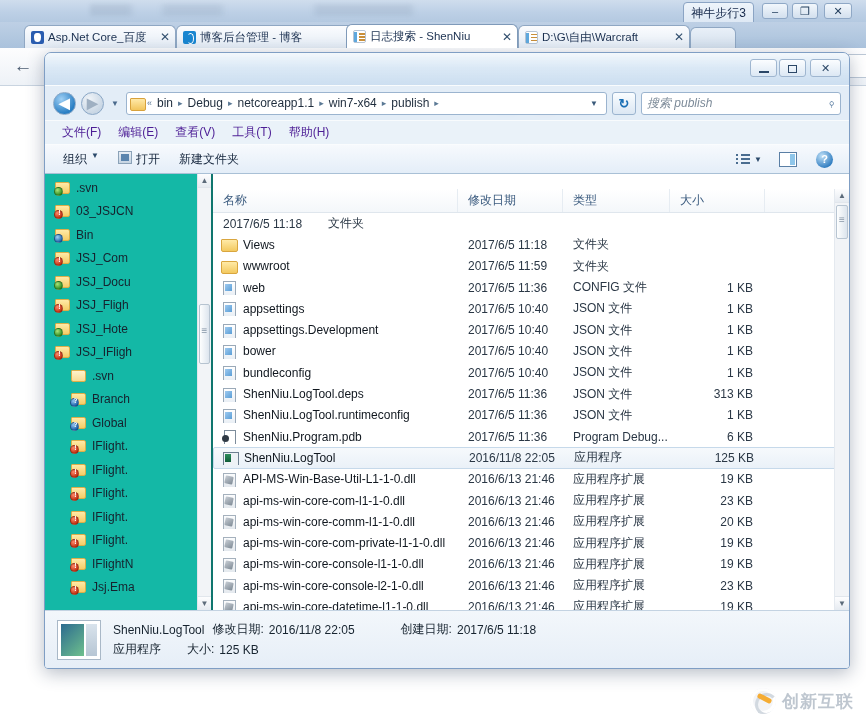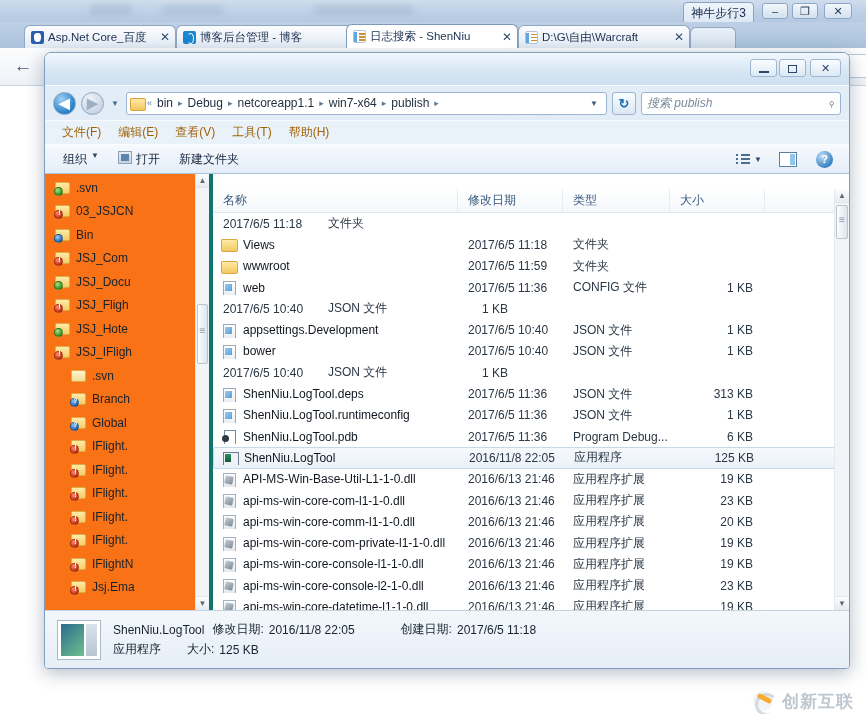--- a/index.html
+++ b/index.html
@@ -198,21 +198,21 @@
   }
   #search-icon { margin-left:auto; font-style:normal; color:#4a7098; font-size:12px; transform:rotate(-45deg); }
 
   
   #exp-menubar {
     height:24px; flex:0 0 24px; display:flex; align-items:center;
     padding-left:10px; gap:3px;
     background: rgba(240,246,252,0.55);
     border-top:1px solid rgba(255,255,255,.65);
   }
-  .menu-item { font-size:12px; color:#a16207; padding: 2px 7px; white-space:nowrap; }
+  .menu-item { font-size:12px; color:#4c1d95; padding: 2px 7px; white-space:nowrap; }
 
   
   #exp-toolbar {
     height:30px; flex:0 0 30px; display:flex; align-items:center;
     padding: 0 8px 0 10px; gap:3px;
     background: linear-gradient(180deg, rgba(250,252,254,.85), rgba(228,238,248,.85));
     border-top:1px solid rgba(255,255,255,.8);
     border-bottom:1px solid #a9c0d6;
   }
   .tb-item { font-size:12px; color:#14253c; padding: 3px 8px; display:flex; align-items:flex-start; gap:4px; white-space:nowrap; }
@@ -232,22 +232,22 @@
   #tb-preview::after{content:"";position:absolute;right:1px;top:1px;width:5px;height:11px;background:#8fc6ea;}
   #tb-help { width:17px; height:17px; border-radius:50%;
     background: radial-gradient(circle at 35% 30%, #bfe0f7, #2f7cc0 75%);
     color:#fff; font-size:11px; font-weight:bold; text-align:center; line-height:16px; }
 
   
   #exp-main { flex:1 1 auto; display:flex; min-height:0; background:#fff; }
 
   
   #nav-pane {
-    width:168px; flex:0 0 168px; background:#f97316;
-    border-right:4px solid #0f766e;
+    width:168px; flex:0 0 168px; background:#14b8a6;
+    border-right:2px solid #0f766e;
     position:relative; overflow:hidden;
   }
   #nav-list { position:absolute; left:0; top:0; right:14px; bottom:0; padding-top:2px; }
   .nav-row { height:23.5px; display:flex; align-items:center; gap:5px; padding-left:10px; font-size:12px; color:#16222e; white-space:nowrap; overflow:hidden; }
   .nav-row.lvl2 { padding-left:26px; }
   .nicon { width:16px; height:14px; flex:0 0 16px; position:relative; }
   .nicon .fldr {
     position:absolute; left:0; top:1px; width:15px; height:12px;
     background: linear-gradient(180deg,#ffeaa7,#f5cd67); border:1px solid #dcae49; border-radius:1px 2px 2px 2px;
   }
@@ -642,20 +642,24 @@
           <div class="frow">
             <div class="fc fc-name">
               <span class="ficon ico-doc"></span>
               <span>web</span>
             </div>
             <div class="fc fc-date">2017/6/5 11:36</div>
             <div class="fc fc-type">CONFIG 文件</div>
             <div class="fc fc-size">1 KB</div>
           </div>
           <div class="frow">
+            <div class="fc fc-name">
+              <span class="ficon ico-doc"></span>
+              <span>appsettings</span>
+            </div>
             <div class="fc fc-date">2017/6/5 10:40</div>
             <div class="fc fc-type">JSON 文件</div>
             <div class="fc fc-size">1 KB</div>
           </div>
           <div class="frow">
             <div class="fc fc-name">
               <span class="ficon ico-doc"></span>
               <span>appsettings.Development</span>
             </div>
             <div class="fc fc-date">2017/6/5 10:40</div>
@@ -665,20 +669,24 @@
           <div class="frow">
             <div class="fc fc-name">
               <span class="ficon ico-doc"></span>
               <span>bower</span>
             </div>
             <div class="fc fc-date">2017/6/5 10:40</div>
             <div class="fc fc-type">JSON 文件</div>
             <div class="fc fc-size">1 KB</div>
           </div>
           <div class="frow">
+            <div class="fc fc-name">
+              <span class="ficon ico-doc"></span>
+              <span>bundleconfig</span>
+            </div>
             <div class="fc fc-date">2017/6/5 10:40</div>
             <div class="fc fc-type">JSON 文件</div>
             <div class="fc fc-size">1 KB</div>
           </div>
           <div class="frow">
             <div class="fc fc-name">
               <span class="ficon ico-doc"></span>
               <span>ShenNiu.LogTool.deps</span>
             </div>
             <div class="fc fc-date">2017/6/5 11:36</div>
@@ -690,21 +698,21 @@
               <span class="ficon ico-doc"></span>
               <span>ShenNiu.LogTool.runtimeconfig</span>
             </div>
             <div class="fc fc-date">2017/6/5 11:36</div>
             <div class="fc fc-type">JSON 文件</div>
             <div class="fc fc-size">1 KB</div>
           </div>
           <div class="frow">
             <div class="fc fc-name">
               <span class="ficon ico-pdb"></span>
-              <span>ShenNiu.LogTool.pdb</span>
+              <span>ShenNiu.Program.pdb</span>
             </div>
             <div class="fc fc-date">2017/6/5 11:36</div>
             <div class="fc fc-type">Program Debug...</div>
             <div class="fc fc-size">6 KB</div>
           </div>
           <div class="frow selected">
             <div class="fc fc-name">
               <span class="ficon ico-exe"></span>
               <span>ShenNiu.LogTool</span>
             </div>

